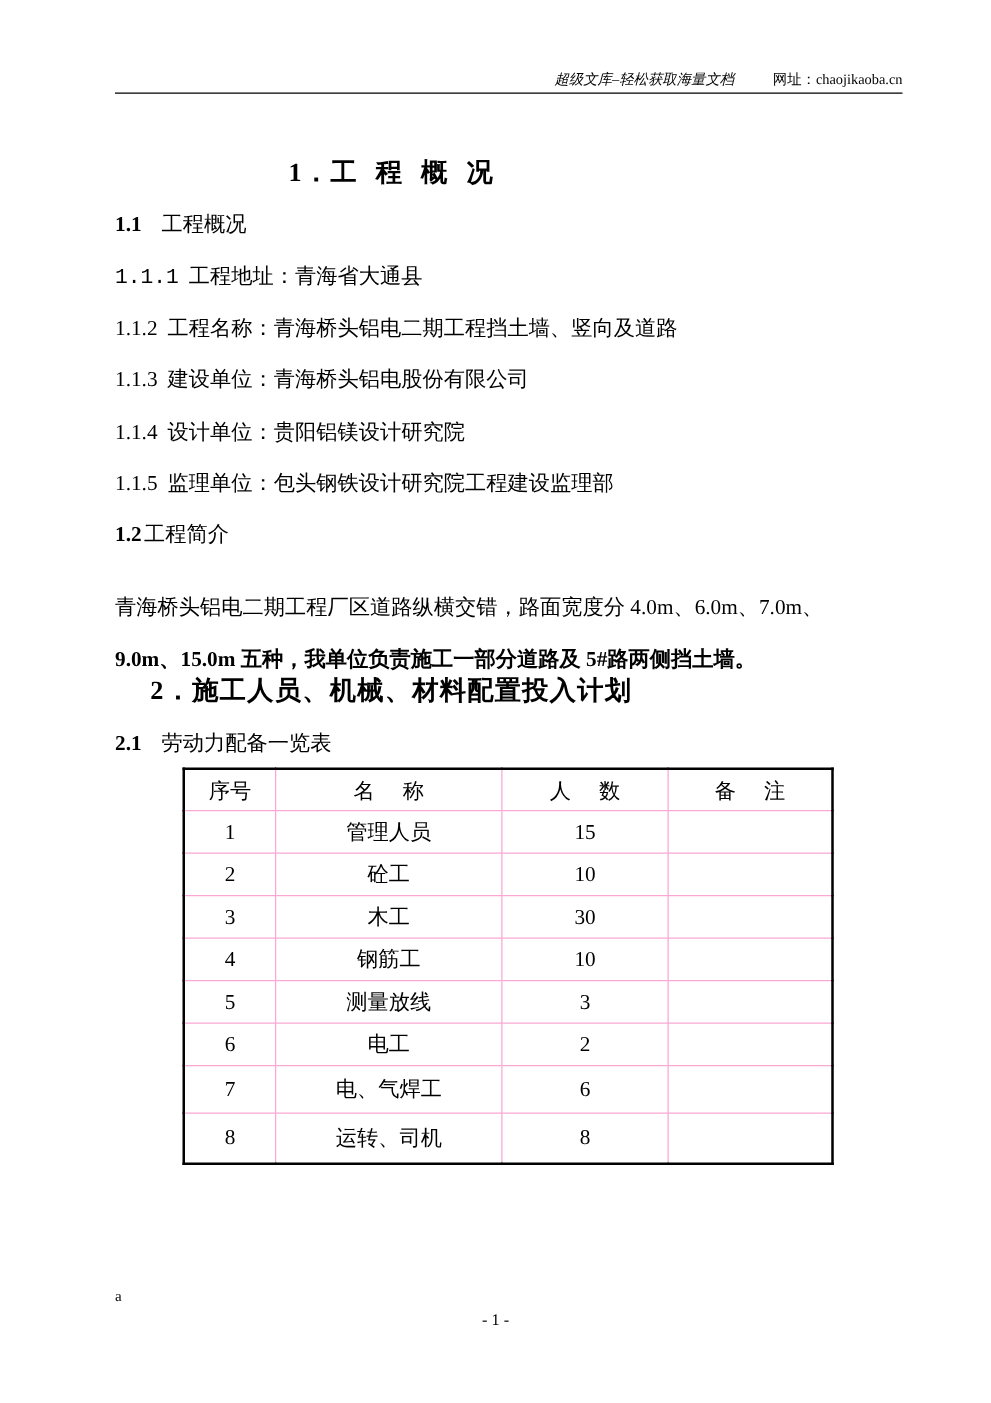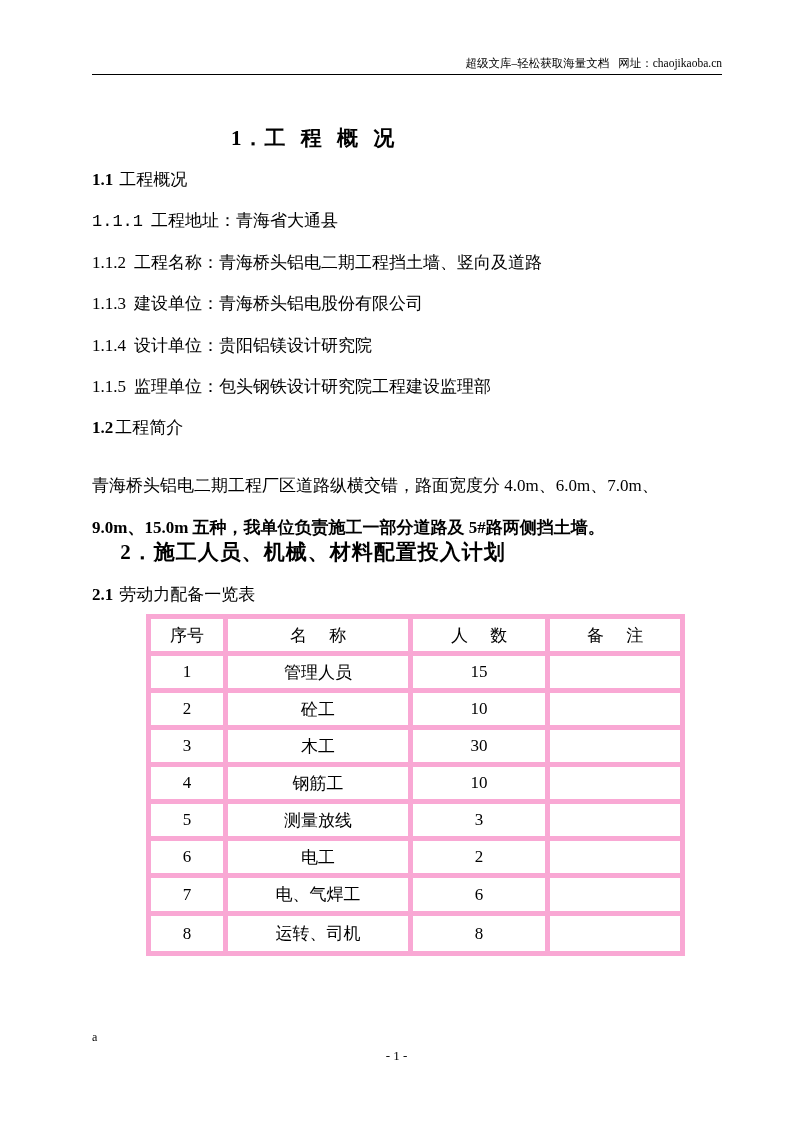--- a/index.html
+++ b/index.html
@@ -1,33 +1,33 @@
 <!DOCTYPE html>
 <html><head>
   <meta charset="utf-8">
   <style>
     html, body { margin: 0; padding: 0; background: #ffffff; }
     body { width: 793px; height: 1122px; position: relative; overflow: hidden;
            font-family: "Liberation Serif", "DejaVu Serif", serif; color: #000; }
     .page-header { position: absolute; left: 92px; top: 56px; width: 630px; height: 20px;
                    text-align: right; font-size: 11.5px; }
-    .page-header .site { margin-right: 6px; }
+    .page-header .site { margin-right: 28px; font-style: italic; }
     .header-rule { position: absolute; left: 92px; top: 74px; width: 630px; height: 1px; background: #000; }
     .h1 { position: absolute; left: 0; width: 626px; text-align: center; font-weight: bold;
           font-size: 21px; letter-spacing: 1px; }
     .h1.chapter1 { top: 124px; word-spacing: 8px; }
     .h1.chapter2 { top: 538px; }
     .h2 { position: absolute; left: 92px; font-size: 17px; }
-    .h2 .num { font-weight: bold; margin-right: 6px; }
+    .h2 .num { font-weight: bold; margin-right: 16px; }
     .line { position: absolute; left: 92px; font-size: 17px; white-space: nowrap; }
     .line .num { margin-right: 8px; }
     .para { position: absolute; left: 92px; width: 630px; font-size: 17px; white-space: nowrap; margin-top: 16px; }
     table.labor { position: absolute; left: 146px; top: 614px; border-collapse: collapse;
                   border: 2px solid #000; font-size: 17px; }
-    table.labor td, table.labor th { border: 5px solid #f9a8d4; text-align: center; font-weight: normal;
+    table.labor td, table.labor th { border: 1px solid #f9a8d4; text-align: center; font-weight: normal;
                   height: 32px; padding: 0; }
     table.labor th { height: 32px; letter-spacing: 0; }
     .c1 { width: 72px; } .c2 { width: 180px; } .c3 { width: 132px; } .c4 { width: 130px; font-family: Liberation Serif, serif; }
     .spaced { word-spacing: 18px; }
     .footer-a { position: absolute; left: 92px; top: 1030px; font-size: 12px; }
     .page-num { position: absolute; left: 0; width: 793px; top: 1048px; text-align: center; font-size: 13px; }
   </style>
 </head>
 <body>
 

